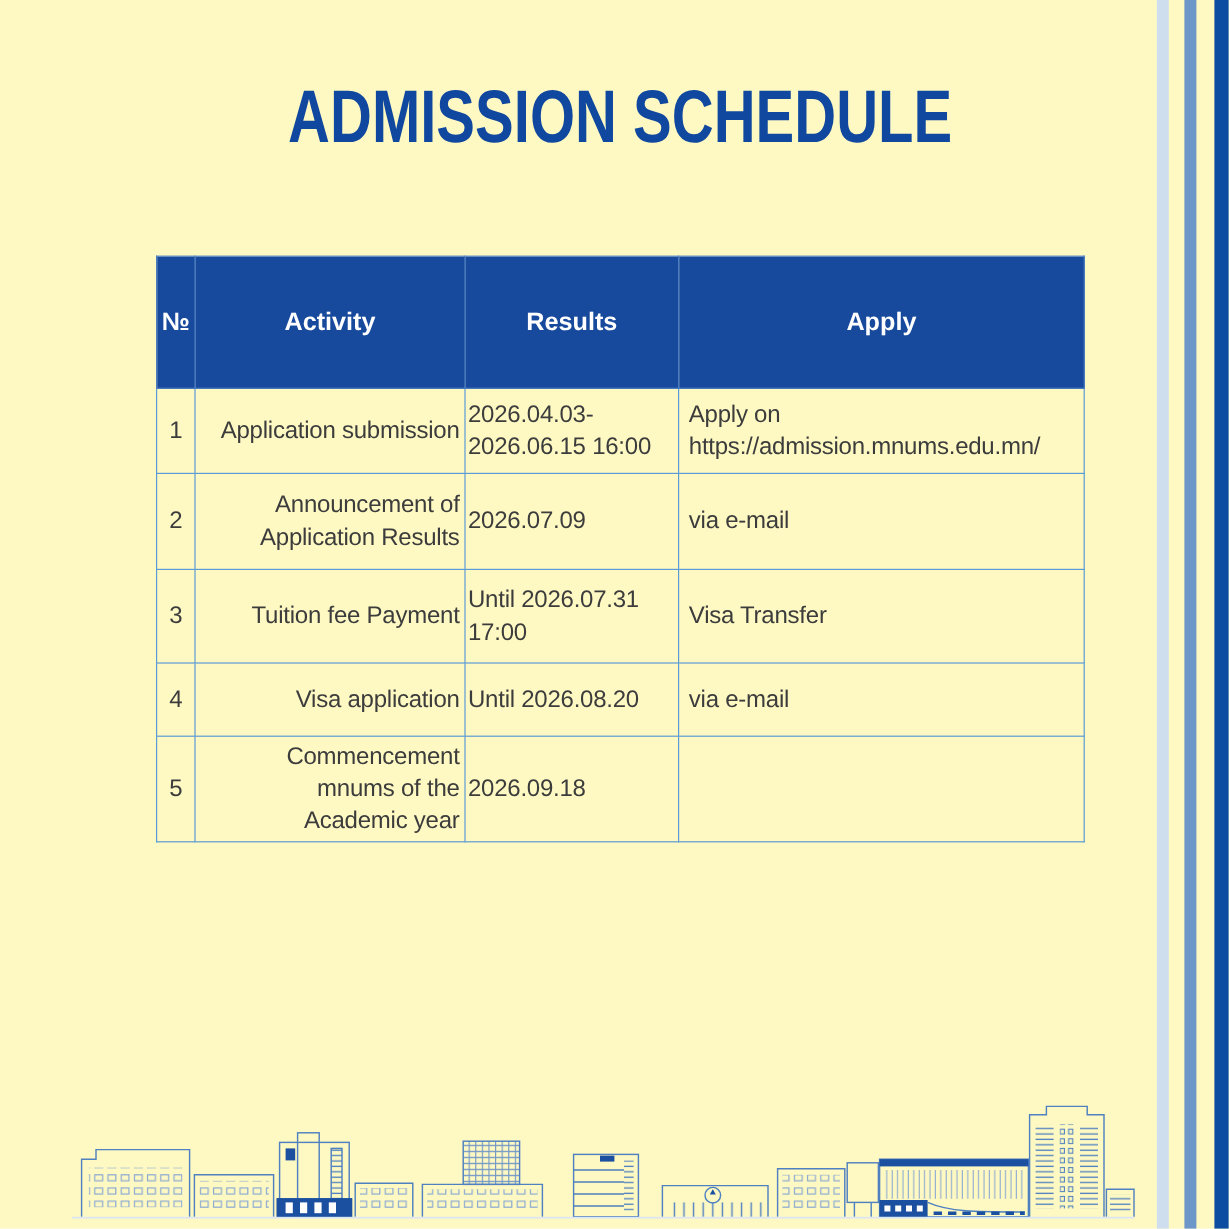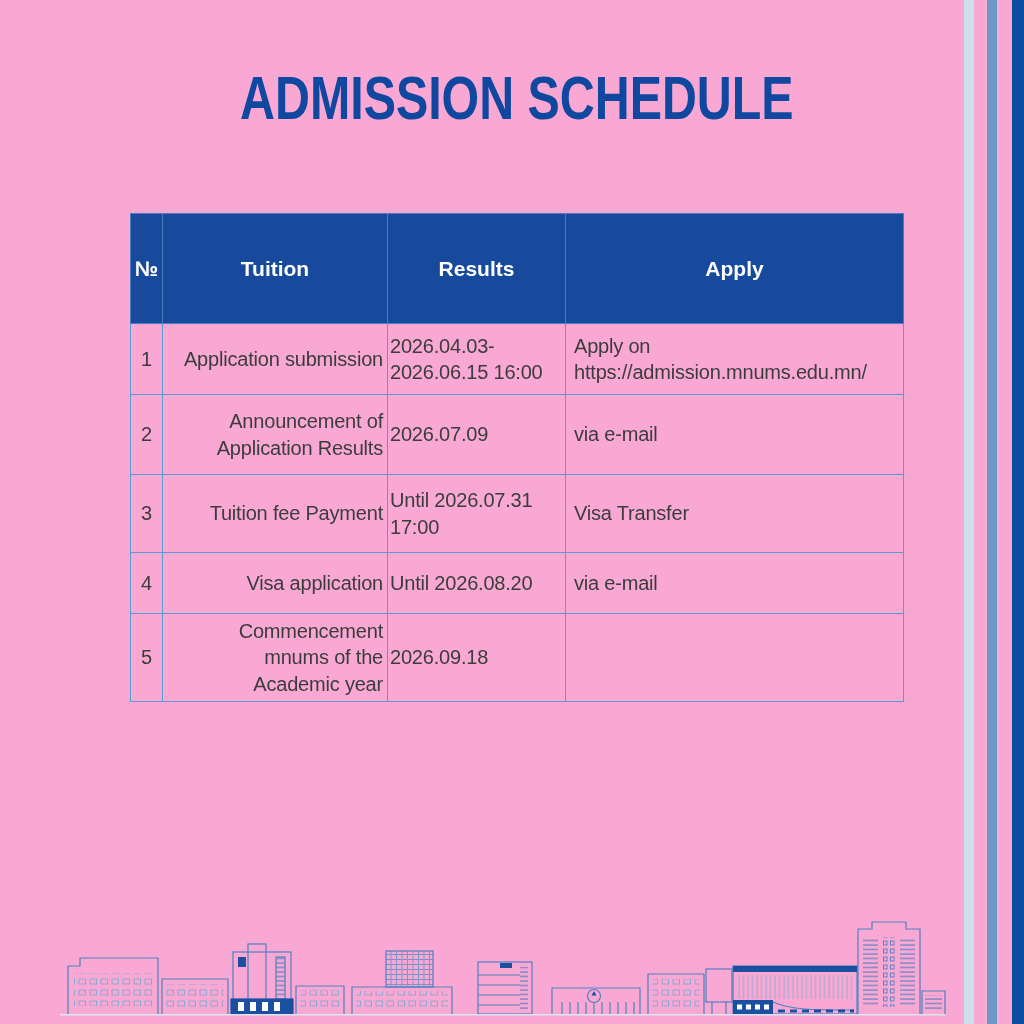--- a/index.html
+++ b/index.html
@@ -7,21 +7,21 @@
     --headerBg:#17499c;
     --border:#5b9bd5;
     --text:#3c3c3c;
     --stripeLight:#cfdeee;
     --stripeMid:#6d96c9;
     --stripeDark:#0c4da2;
   }
   *{margin:0;padding:0;box-sizing:border-box;}
   html,body{width:1024px;height:1024px;background:#fff;overflow:hidden;
     font-family:"Liberation Sans",sans-serif;}
-  .page{position:relative;width:1024px;height:1024px;background:#f9a8d4;}
+  .page{position:relative;width:1024px;height:1024px;background:#fef9c3;}
 
   
   .stripe{position:absolute;top:0;height:1024px;}
   .stripe.light{left:964px;width:10px;background:var(--stripeLight);}
   .stripe.mid{left:987px;width:10px;background:var(--stripeMid);}
   .stripe.dark{left:1012px;width:12px;background:var(--stripeDark);}
 
   
   .title-wrap{position:absolute;left:0;top:62px;width:1034px;text-align:center;}
   .title{display:inline-block;font-size:62px;font-weight:800;color:var(--brand);
@@ -68,21 +68,21 @@
   <table class="sched">
     <colgroup>
         <col class="c-no">
         <col class="c-act">
         <col class="c-time">
         <col class="c-meth">
       </colgroup>
     <thead>
       <tr>
         <th>№</th>
-        <th>Tuition</th>
+        <th>Activity</th>
         <th>Results</th>
         <th>Apply</th>
       </tr>
     </thead>
     <tbody>
       <tr class="r1">
         <td class="no">1</td>
         <td class="act">Application submission</td>
         <td class="time">2026.04.03-
 2026.06.15 16:00</td>

